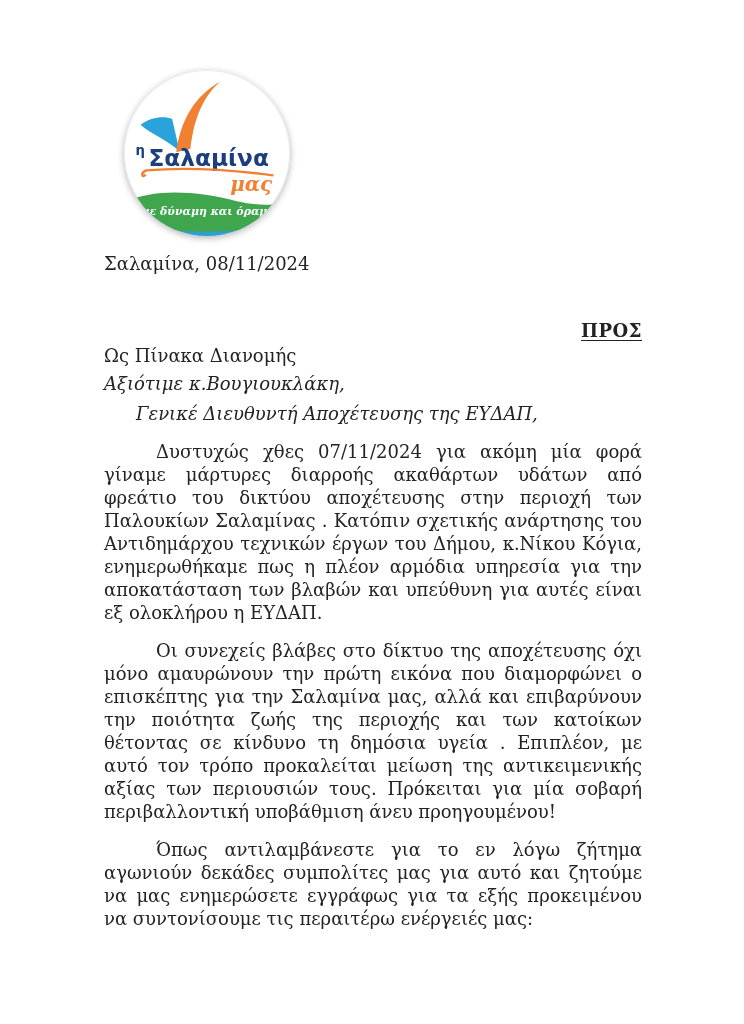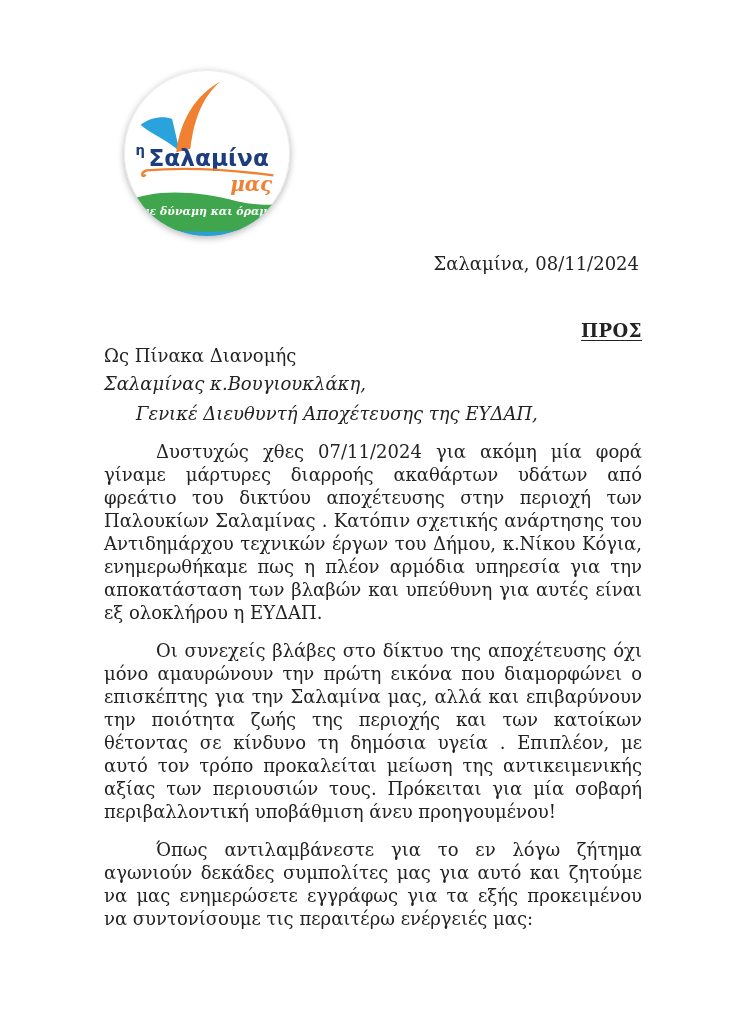--- a/index.html
+++ b/index.html
@@ -22,21 +22,21 @@
   .logo-wrap svg{display:block;width:100%;height:100%;}
   .logo-title{font-family:"DejaVu Sans","Liberation Sans",sans-serif;font-weight:700;}
   .logo-eta{font-family:"DejaVu Sans","Liberation Sans",sans-serif;font-weight:700;}
   .logo-script{font-family:"DejaVu Serif","Liberation Serif",serif;font-style:italic;font-weight:700;}
   .logo-tagline{font-family:"DejaVu Serif","Liberation Serif",serif;font-style:italic;font-weight:700;}
   
   .letter{
     position:absolute;left:104px;right:102px;top:252px;
     font-size:18px;line-height:23px;
   }
-  .date-line{text-align:right;padding-right:3px;}
+  .date-line{text-align:left;padding-right:3px;}
   .pros-heading{
     text-align:right;margin-top:44px;font-weight:700;
     text-decoration:underline;text-underline-offset:3px;letter-spacing:0.5px;
   }
   .distribution-line{margin-top:2px;padding-right:6px;}
   .salutation{font-style:italic;margin-top:5px;}
   .salutation + .salutation{margin-top:7px;margin-left:32px;}
   .letter p{
     margin:15px 0 0 0;
     text-align:justify;
@@ -79,21 +79,21 @@
     </svg>
   </div>
 
   <div class="letter">
     <div class="date-line">Σαλαμίνα, 08/11/2024</div>
 
     <div class="pros-heading">ΠΡΟΣ</div>
 
     <div class="distribution-line">Ως Πίνακα Διανομής</div>
 
-    <div class="salutation">Σαλαμίνας κ.Βουγιουκλάκη,</div>
+    <div class="salutation">Αξιότιμε κ.Βουγιουκλάκη,</div>
 
     <div class="salutation">Γενικέ Διευθυντή  Αποχέτευσης της ΕΥΔΑΠ,</div>
 
     <p class="first">Δυστυχώς  χθες  07/11/2024 για ακόμη μία φορά γίναμε μάρτυρες  διαρροής ακαθάρτων υδάτων από φρεάτιο του δικτύου αποχέτευσης στην περιοχή των Παλουκίων Σαλαμίνας . Κατόπιν σχετικής ανάρτησης  του Αντιδημάρχου τεχνικών έργων του Δήμου, κ.Νίκου Κόγια, ενημερωθήκαμε πως  η πλέον αρμόδια υπηρεσία για την αποκατάσταση των βλαβών και υπεύθυνη για αυτές  είναι εξ ολοκλήρου η ΕΥΔΑΠ.</p>
 
 
     <p>Οι συνεχείς βλάβες στο δίκτυο της αποχέτευσης  όχι μόνο αμαυρώνουν την πρώτη εικόνα που διαμορφώνει ο επισκέπτης για την Σαλαμίνα μας, αλλά και επιβαρύνουν την ποιότητα ζωής της περιοχής και των κατοίκων θέτοντας σε κίνδυνο τη δημόσια υγεία . Επιπλέον, με αυτό τον τρόπο προκαλείται μείωση της αντικειμενικής αξίας των περιουσιών τους.   Πρόκειται για μία σοβαρή περιβαλλοντική υποβάθμιση άνευ προηγουμένου!</p>
 
     <p>Όπως αντιλαμβάνεστε για το εν  λόγω ζήτημα αγωνιούν δεκάδες συμπολίτες μας για αυτό και ζητούμε να μας ενημερώσετε εγγράφως για τα εξής προκειμένου να συντονίσουμε τις περαιτέρω ενέργειές μας:</p>
   </div>

